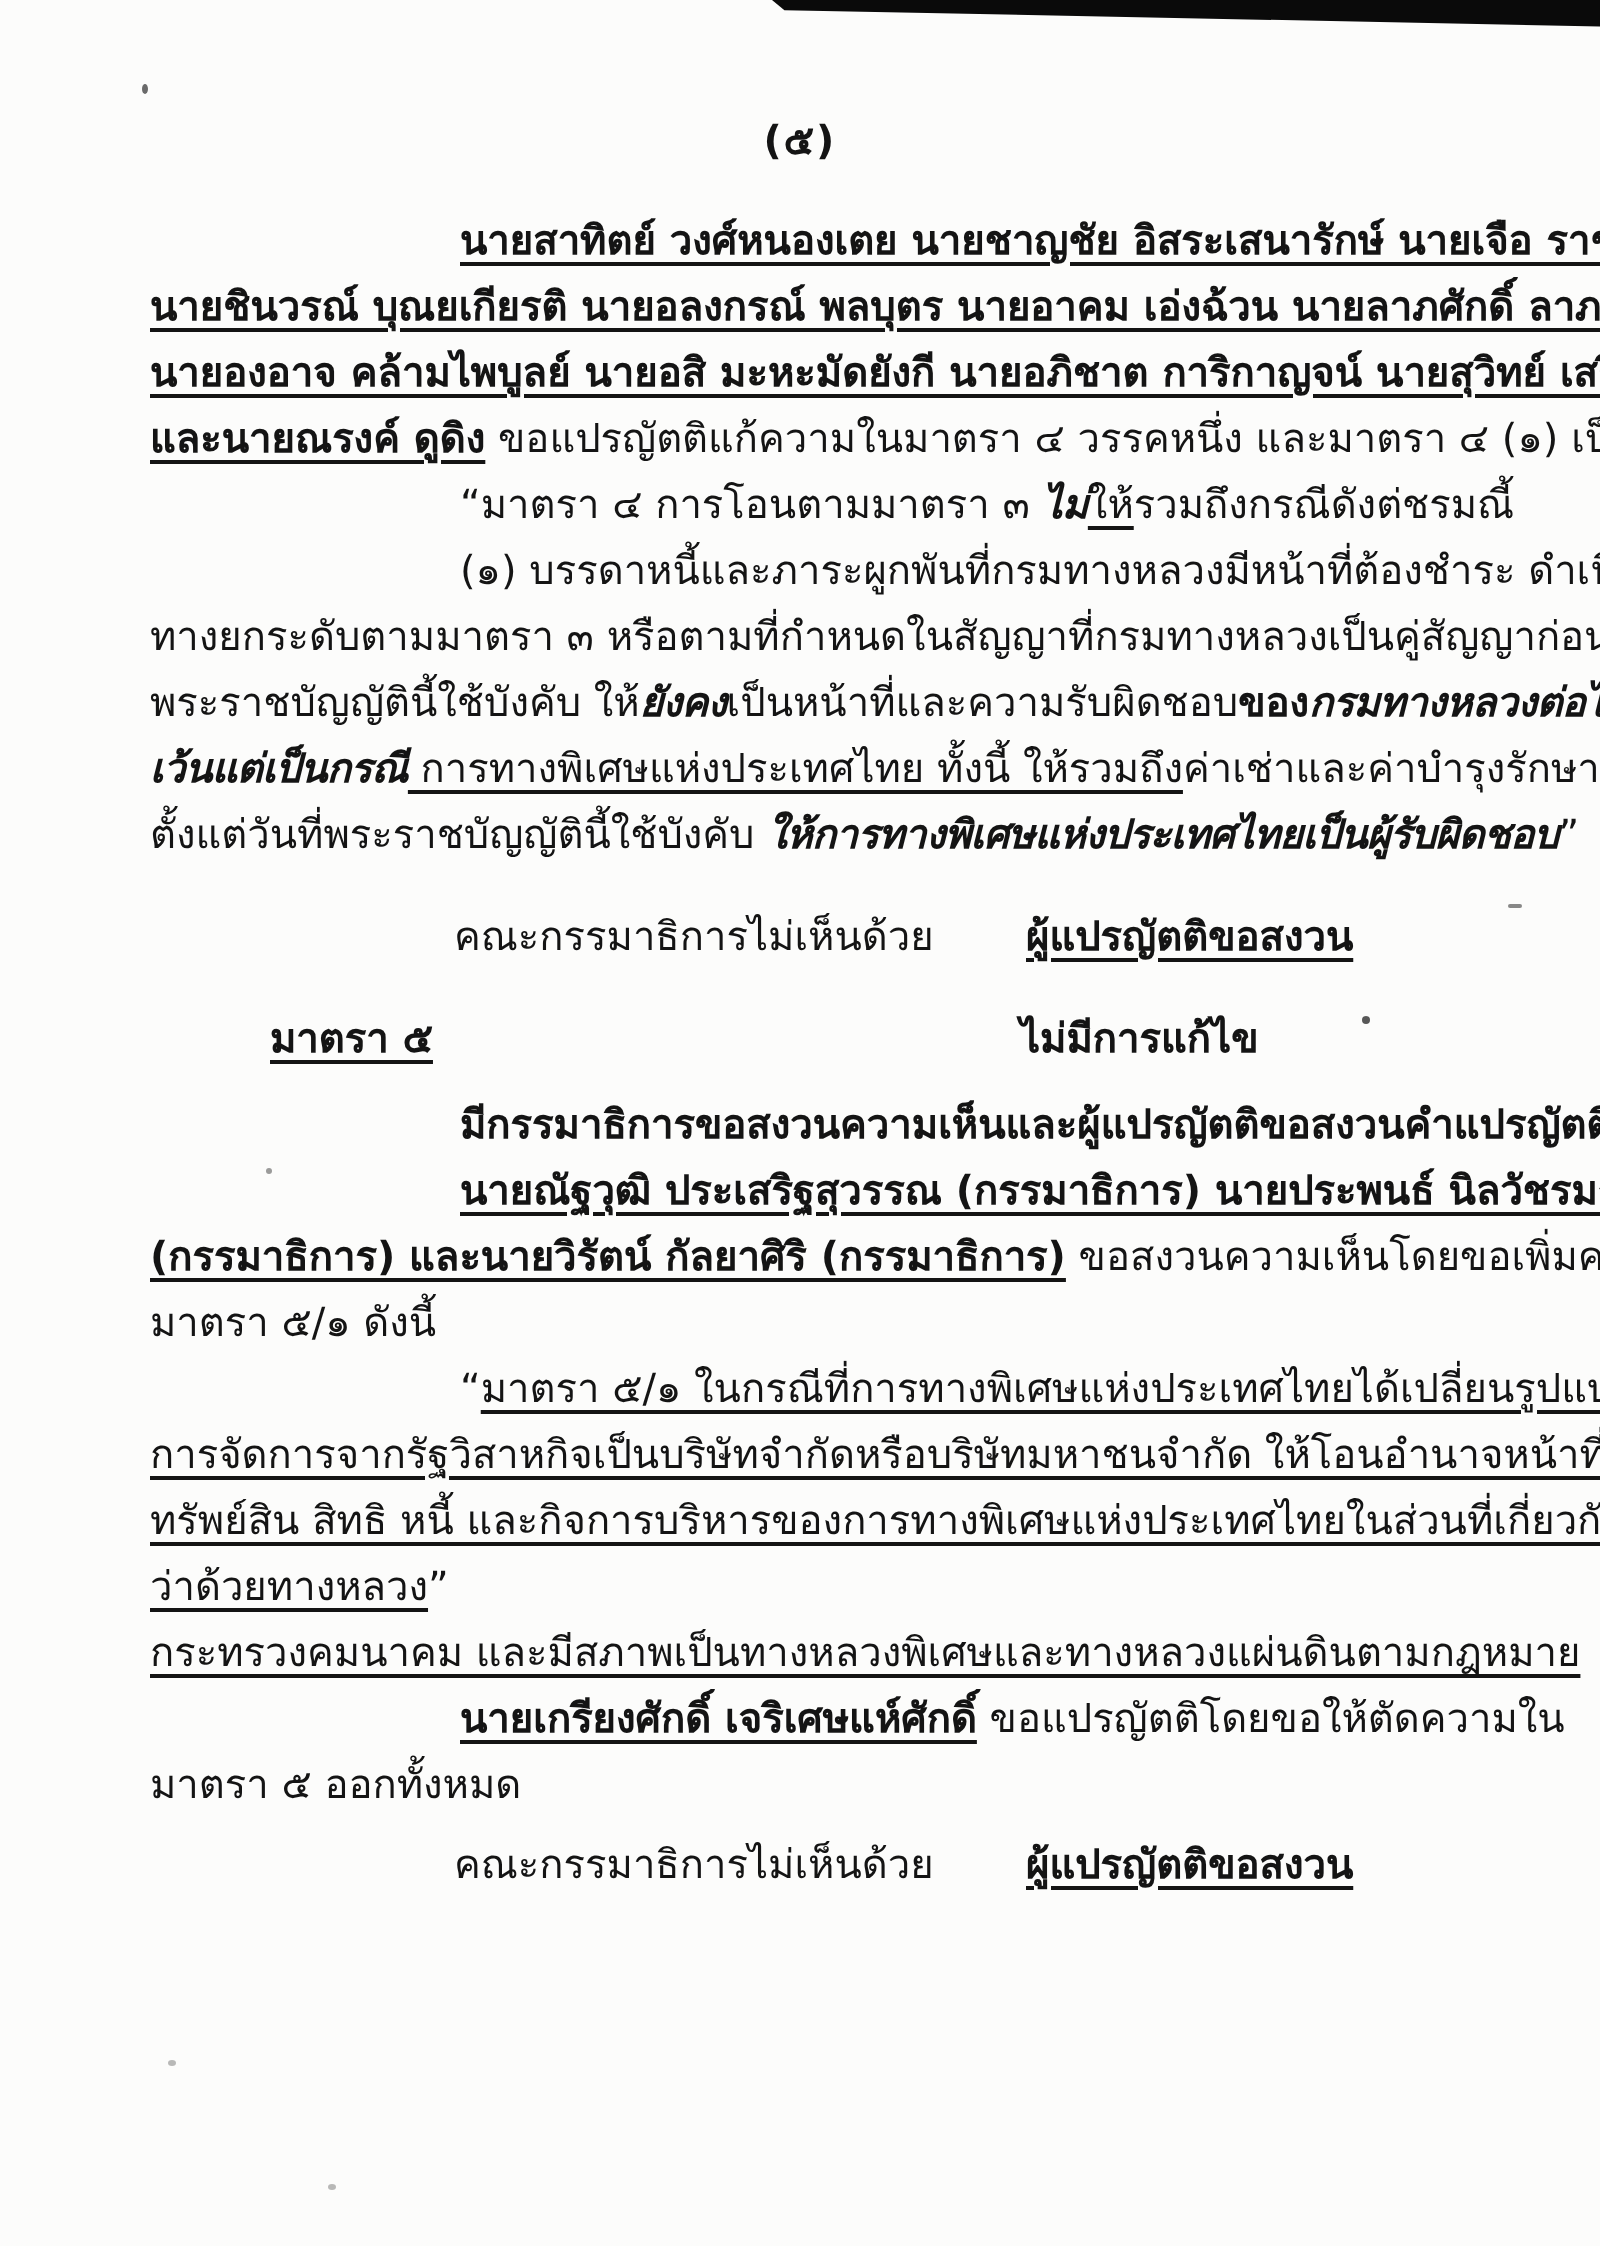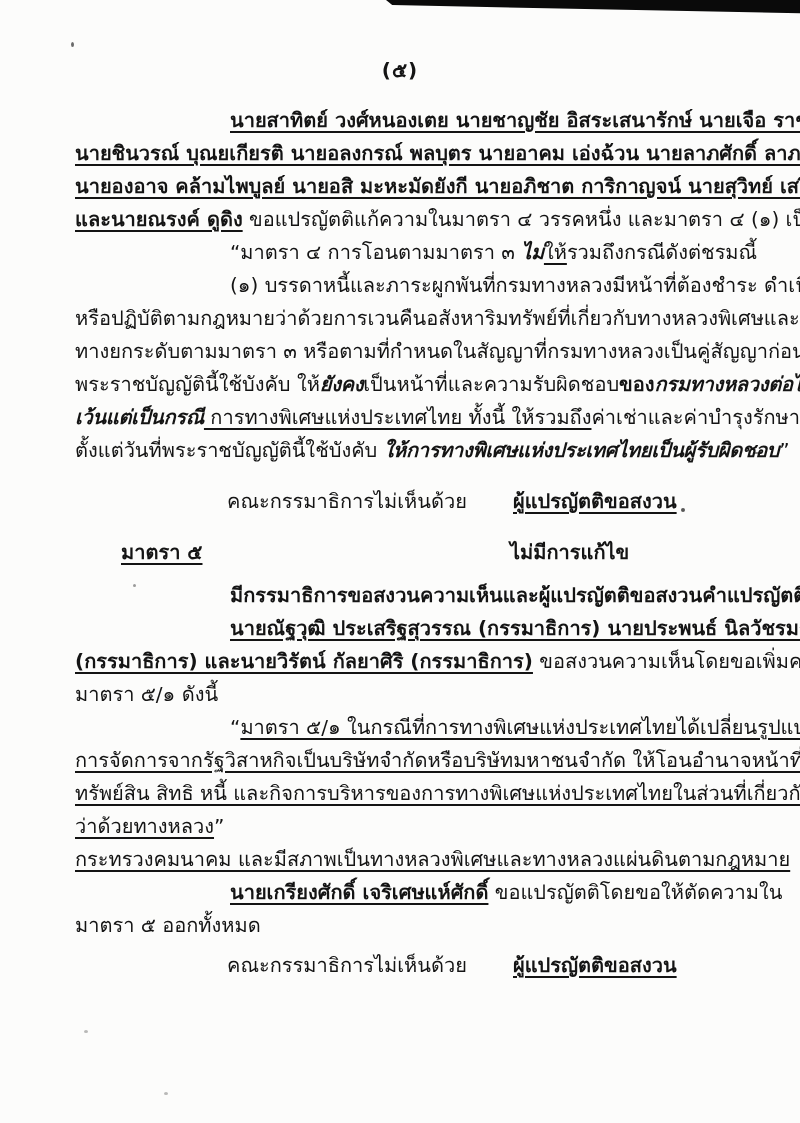--- a/index.html
+++ b/index.html
@@ -40,21 +40,21 @@
   .gap-md{margin-top:10px;}
   .gap-sm{margin-top:7px;}
   .b{font-weight:700;}
   .u{text-decoration:underline;text-underline-offset:4px;text-decoration-thickness:1.5px;}
   .bu{font-weight:700;text-decoration:underline;text-underline-offset:4px;text-decoration-thickness:1.6px;}
   .bi{font-weight:700;font-style:italic;letter-spacing:-0.3px;margin-top:10px;}
   
   .row{position:relative;white-space:nowrap;}
   .row .c1{margin-left:152px;}
   .row .c2{position:absolute;left:438px;top:0;}
-  .secrow .c1{margin-left:46px;}
+  .secrow .c1{margin-left:60px;}
   .secrow .c2{position:absolute;left:388px;top:0;margin-left:47px;}
 </style>
 </head>
 <body>
 
 <div class="page">
 
   <div class="scan-band"></div>
   <div class="speck sp1"></div>
   <div class="speck sp2"></div>
@@ -68,21 +68,20 @@
   <div class="doc">
 
     <div class="line ind"><span class="bu">นายสาทิตย์ วงศ์หนองเตย นายชาญชัย อิสระเสนารักษ์ นายเจือ ราชสีห์</span></div>
     <div class="line"><span class="bu">นายชินวรณ์ บุณยเกียรติ นายอลงกรณ์ พลบุตร นายอาคม เอ่งฉ้วน นายลาภศักดิ์ ลาภาโรจน์กิจ</span></div>
     <div class="line"><span class="bu">นายองอาจ คล้ามไพบูลย์ นายอสิ มะหะมัดยังกี นายอภิชาต การิกาญจน์ นายสุวิทย์ เสงี่ยมกุล</span></div>
     <div class="line"><span class="bu">และนายณรงค์ ดูดิง</span><span> ขอแปรญัตติแก้ความในมาตรา ๔ วรรคหนึ่ง และมาตรา ๔ (๑) เป็นดังนี้</span></div>
 
     <div class="line ind"><span>“มาตรา ๔ การโอนตามมาตรา ๓ </span><span class="bi">ไม่</span><span class="u">ให้</span><span>รวมถึงกรณีดังต่ชรมณี้</span></div>
 
     <div class="line ind"><span>(๑) บรรดาหนี้และภาระผูกพันที่กรมทางหลวงมีหน้าที่ต้องชำระ ดำเนินการ</span></div>
-    <div class="line"><span>หรือปฏิบัติตามกฎหมายว่าด้วยการเวนคืนอสังหาริมทรัพย์ที่เกี่ยวกับทางหลวงพิเศษและ</span></div>
     <div class="line"><span>ทางยกระดับตามมาตรา ๓ หรือตามที่กำหนดในสัญญาที่กรมทางหลวงเป็นคู่สัญญาก่อนวันที่</span></div>
     <div class="line"><span>พระราชบัญญัตินี้ใช้บังคับ ให้</span><span class="bi">ยังคง</span><span>เป็นหน้าที่และความรับผิดชอบ</span><span class="b">ของ</span><span class="bi">กรมทางหลวงต่อไป</span></div>
     <div class="line"><span class="bi">เว้นแต่เป็นกรณี</span><span class="u"> การทางพิเศษแห่งประเทศไทย ทั้งนี้ ให้รวมถึง</span><span>ค่าเช่าและค่าบำรุงรักษาที่เกิดขึ้น</span></div>
     <div class="line"><span>ตั้งแต่วันที่พระราชบัญญัตินี้ใช้บังคับ </span><span class="bi">ให้การทางพิเศษแห่งประเทศไทยเป็นผู้รับผิดชอบ</span><span>”</span></div>
 
     <div class="line row gap-lg"><span class="c1">คณะกรรมาธิการไม่เห็นด้วย</span><span class="c2 bu">ผู้แปรญัตติขอสงวน</span></div>
 
     <div class="line row secrow gap-lg"><span class="c1 bu">มาตรา ๕</span><span class="c2 b">ไม่มีการแก้ไข</span></div>
 
     <div class="line ind b gap-md"><span>มีกรรมาธิการขอสงวนความเห็นและผู้แปรญัตติขอสงวนคำแปรญัตติ</span></div>

